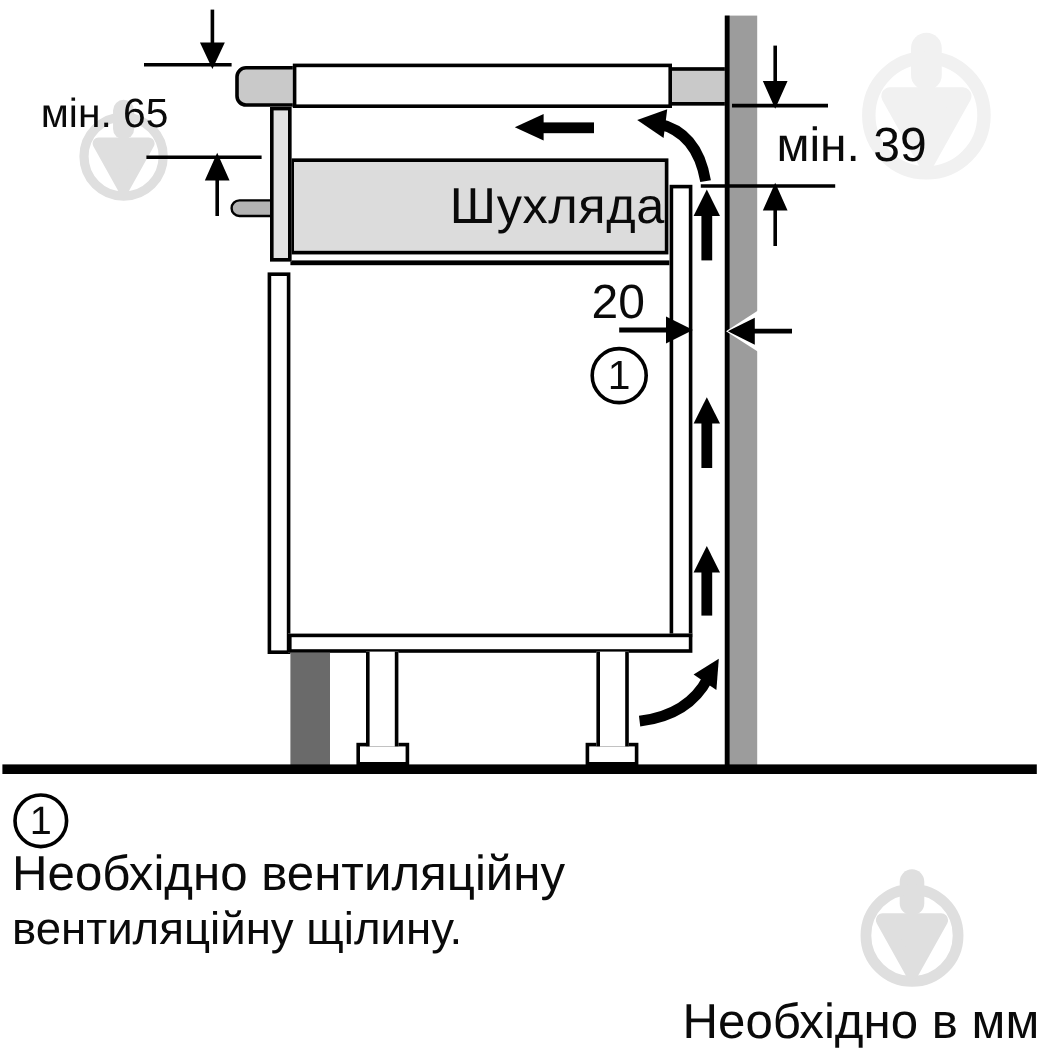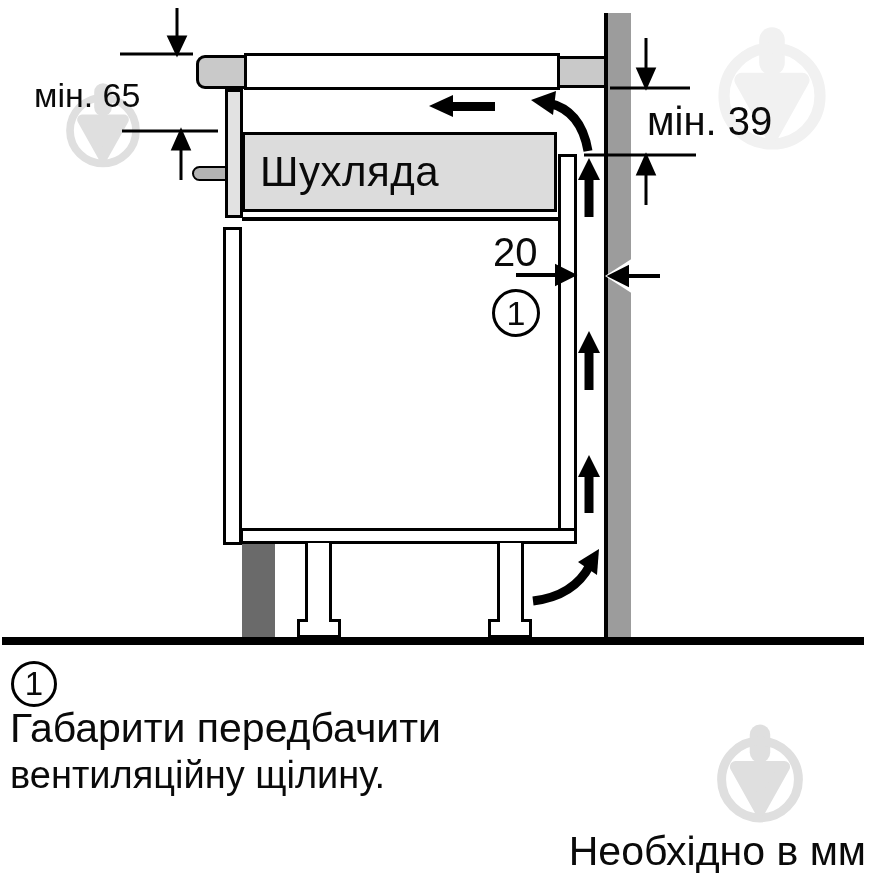--- a/index.html
+++ b/index.html
@@ -4,21 +4,21 @@
 <style>
   html,body{margin:0;padding:0;background:#fff;}
   #stage{
     position:relative;width:872px;height:880px;background:#fff;overflow:hidden;
     font-family:"Liberation Sans", sans-serif;color:#0a0a0a;
   }
   .abs{position:absolute;box-sizing:border-box;}
   
   .wm{position:absolute;z-index:0;}
   
-  .shape{position:absolute;box-sizing:border-box;border:3px solid #000;background:#fff;z-index:2;}
+  .shape{position:absolute;box-sizing:border-box;border:3px solid #000;background:#fff;z-index:2;justify-content:flex-end;}
   .wall{left:604px;top:13px;width:27px;height:625px;background:var(--c-wall,#9c9c9c);
         border:none;border-left:4px solid #000;z-index:3;}
   .cap-left{left:196px;top:55px;width:52px;height:34px;background:var(--c-hob-trim,#c9c9c9);
         border-radius:9px 0 0 9px;z-index:2;}
   .deck{left:244px;top:53px;width:316px;height:37px;z-index:3;}
   .cap-right{left:556px;top:56px;width:52px;height:32px;background:var(--c-hob-trim,#c9c9c9);z-index:2;}
   .side-plate{left:225px;top:89px;width:18px;height:129px;background:var(--c-side-plate,#e2e2e2);z-index:3;}
   .peg{left:192px;top:166px;width:36px;height:15px;background:var(--c-peg,#b3b3b3);
         border-width:2px;border-radius:8px 0 0 8px;z-index:2;}
   .drawer{left:242px;top:132px;width:315px;height:80px;background:var(--c-drawer,#dcdcdc);
@@ -100,21 +100,21 @@
   <div class="callout callout-fig abs">
     <span>1</span>
   </div>
   <div class="callout callout-note abs">
     <span>1</span>
   </div>
 
   <div class="txt dim-left">мін. 65</div>
   <div class="txt dim-right">мін. 39</div>
   <div class="txt dim-gap">20</div>
-  <div class="txt note-line1">Габарити передбачити</div>
+  <div class="txt note-line1">Необхідно вентиляційну</div>
   <div class="txt note-line2">вентиляційну щілину.</div>
   <div class="txt caption">Необхідно в мм</div>
 
   <svg id="arrows" width="872" height="880" viewBox="0 0 872 880">
 
     <g stroke="#000" stroke-width="3">
       <line x1="120" y1="54" x2="193" y2="54"></line>
       <line x1="122" y1="131" x2="218" y2="131"></line>
       <line x1="610" y1="88" x2="690" y2="88"></line>
       <line x1="584" y1="155" x2="696" y2="155"></line>

